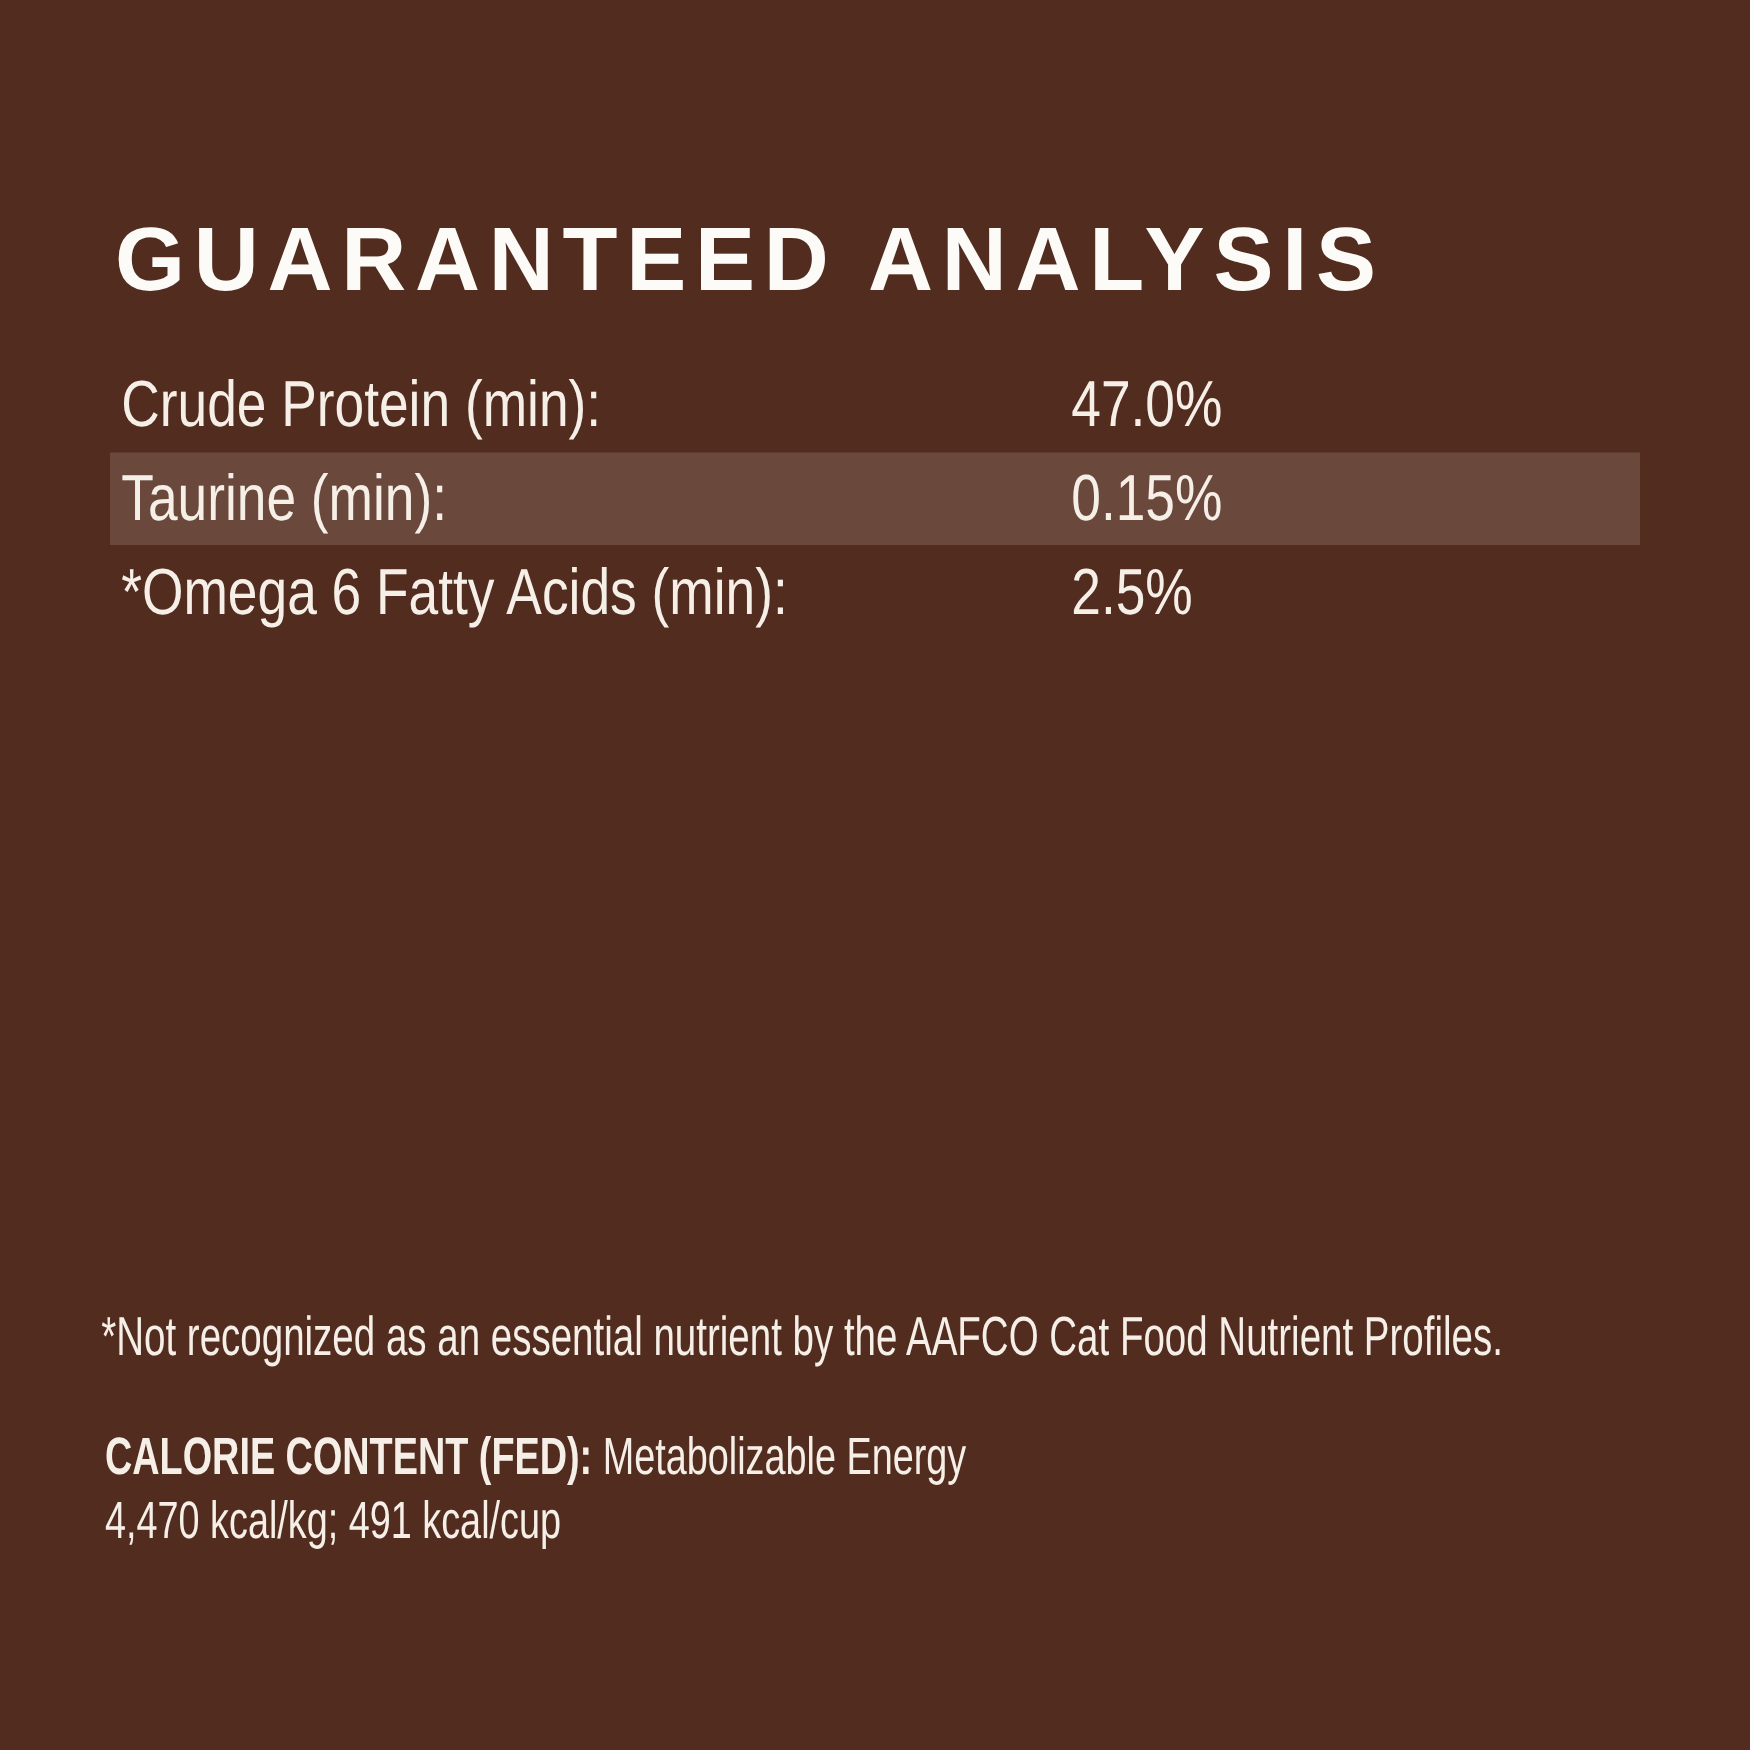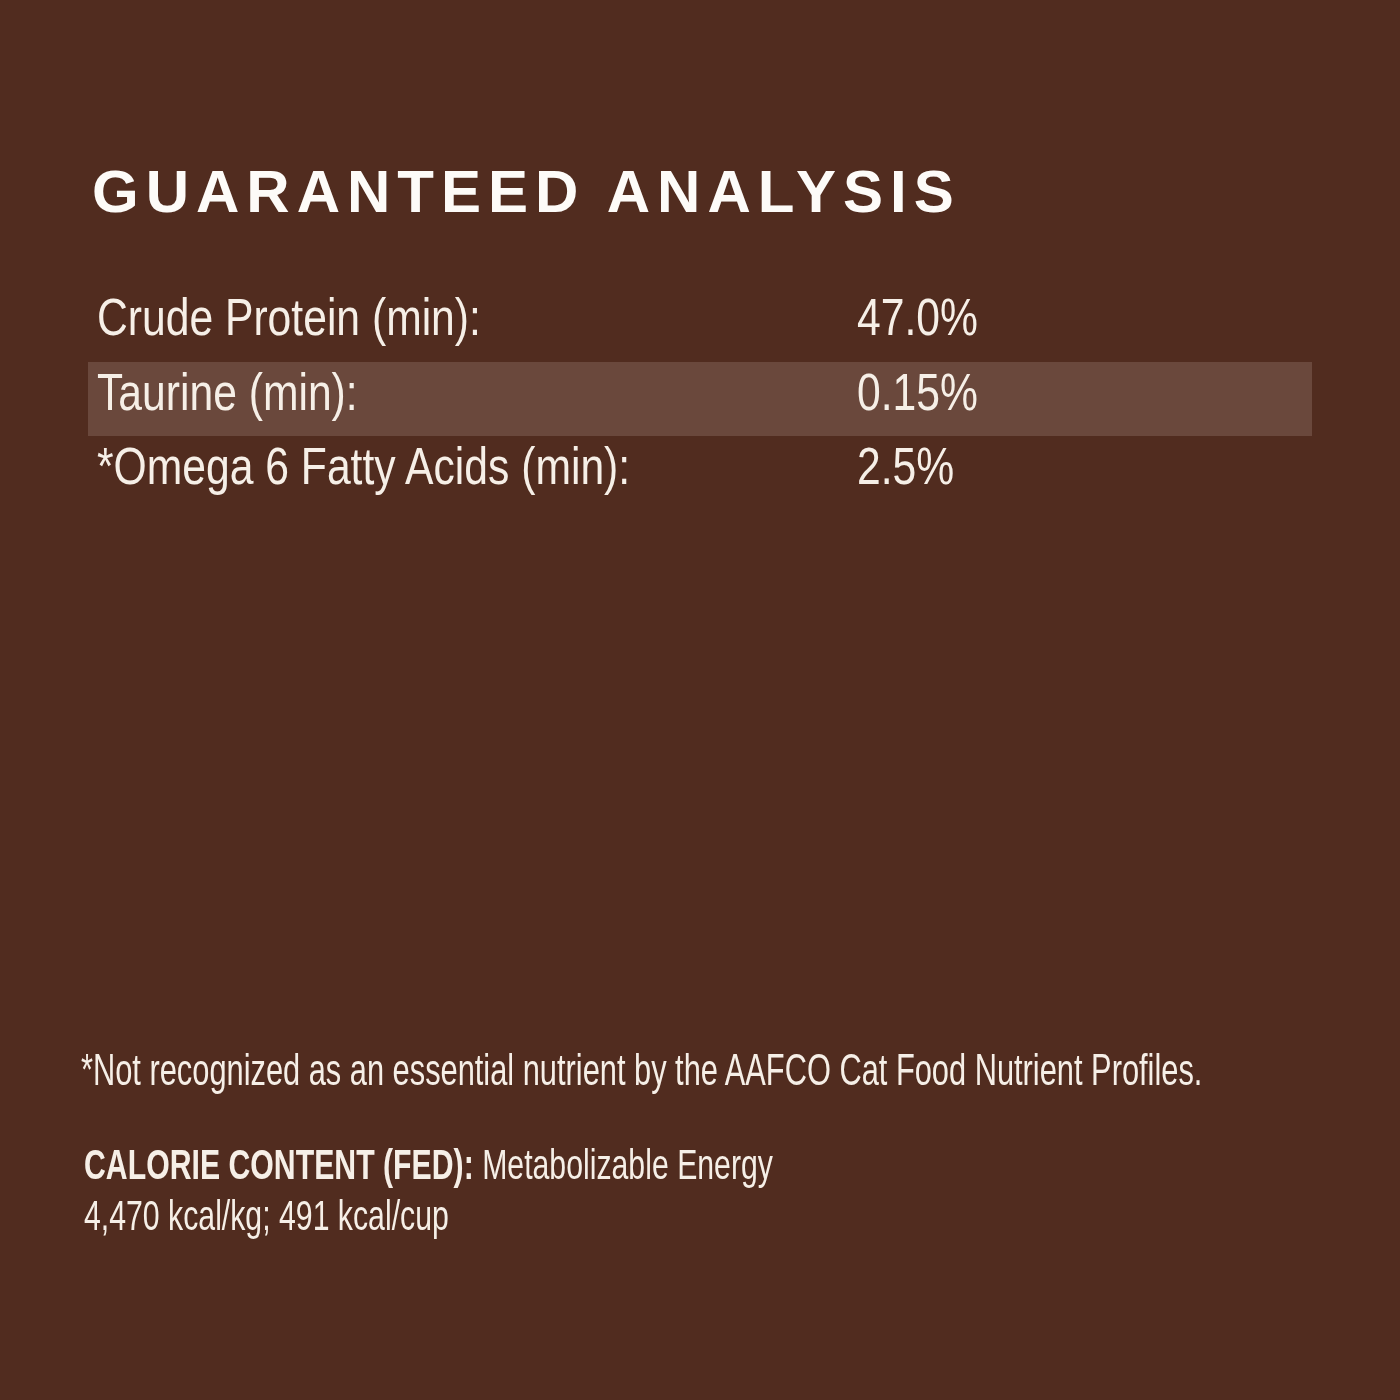--- a/index.html
+++ b/index.html
@@ -10,39 +10,39 @@
     width: 1400px;
     height: 1400px;
     position: relative;
     background: var(--bg, #512c1f);
     font-family: "Liberation Sans", sans-serif;
     overflow: hidden;
   }
   .title {
     position: absolute;
     left: 92px;
-    top: 162px;
-    font-size: 60px;
+    top: 172px;
+    font-size: 72px;
     font-weight: bold;
     letter-spacing: 7px;
     line-height: 1;
     color: var(--title, #fdfbf8);
     white-space: nowrap;
   }
   .table {
     position: absolute;
     left: 88px;
     top: 287px;
     width: 1224px;
   }
   .row {
     position: relative;
     height: 74.7px;
     display: flex;
-    align-items: flex-start;
+    align-items: center;
   }
   .row.striped {
     background: var(--stripe, #6a483c);
   }
   .label {
     display: inline-block;
     margin-left: 9px;
     font-size: 52px;
     color: var(--text, #f6efe7);
     transform: scaleX(0.82);

